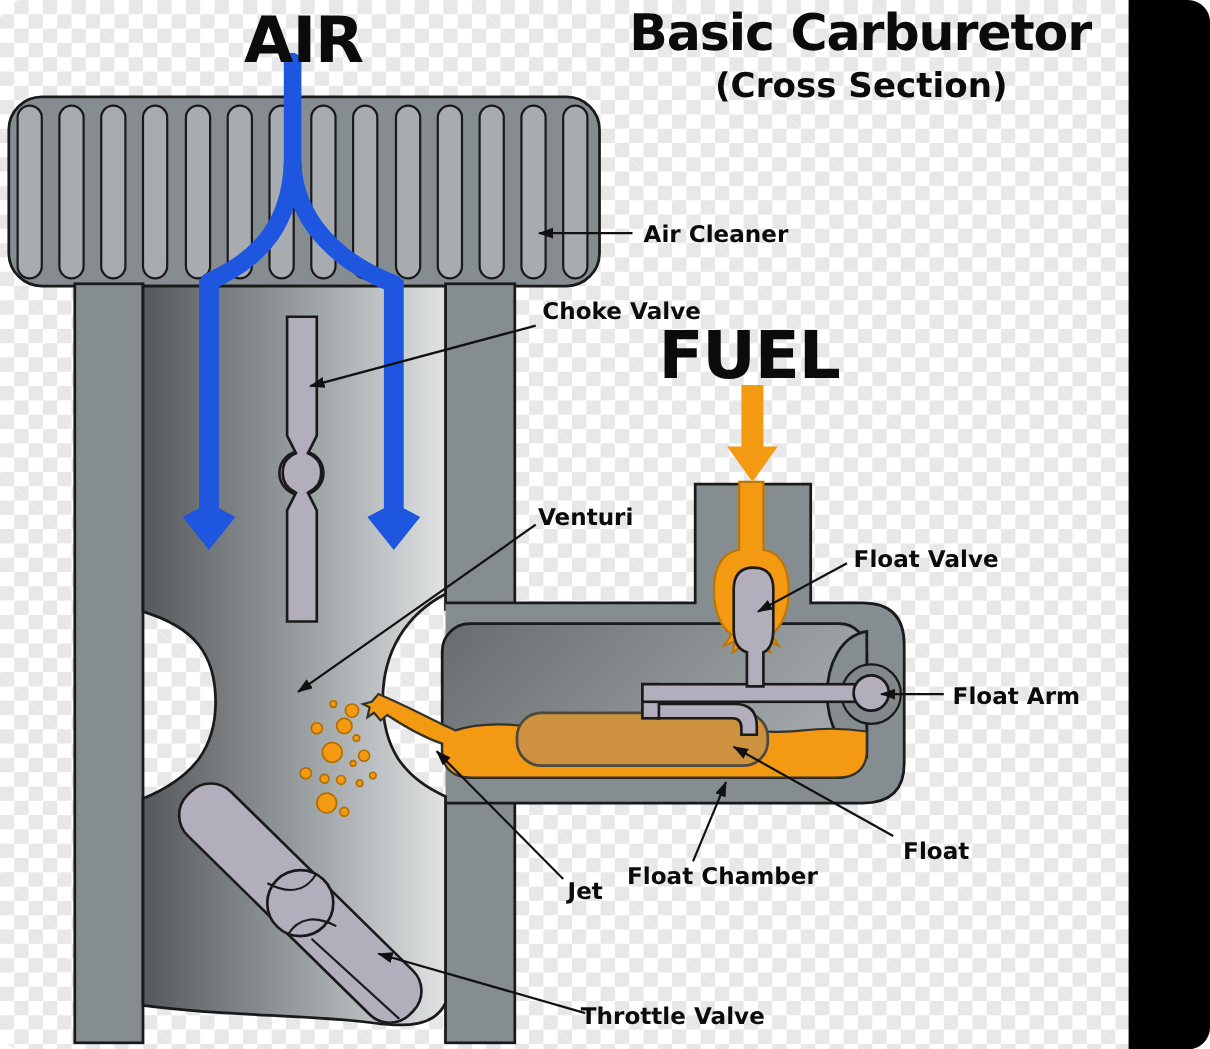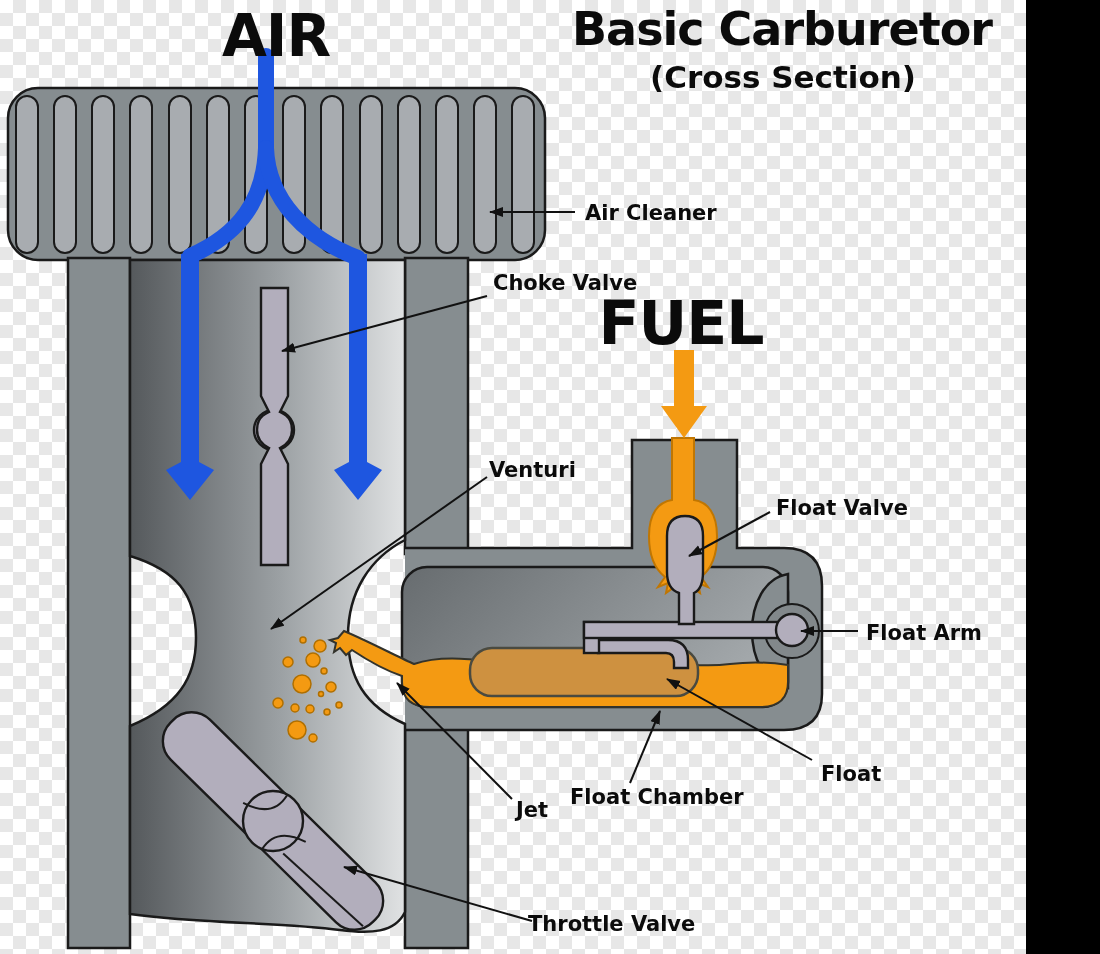--- a/index.html
+++ b/index.html
@@ -5,20 +5,21 @@
   html,body{margin:0;padding:0;}
   .stage{
     position:relative;width:1100px;height:954px;overflow:hidden;
     background-color:#fff;
     background-image:
       linear-gradient(45deg,#e7e7e7 25%,transparent 25%,transparent 75%,#e7e7e7 75%),
       linear-gradient(45deg,#e7e7e7 25%,transparent 25%,transparent 75%,#e7e7e7 75%);
     background-size:26px 26px;
     background-position:0 0,13px 13px;
     font-family:"DejaVu Sans","Liberation Sans",sans-serif;
+    border-radius:20px;
   }
   svg{position:absolute;left:0;top:0;}
   text{font-family:"DejaVu Sans","Liberation Sans",sans-serif;font-weight:bold;fill:#0b0b0b;}
   .t-title{font-size:46px;letter-spacing:-1px;}
   .t-sub{font-size:31px;}
   .t-air{font-size:58px;letter-spacing:-1px;}
   .t-fuel{font-size:60px;letter-spacing:-1px;}
   .t-label{font-size:21px;}
   .leader{stroke:#111;stroke-width:2;fill:none;}
   .wall{fill:#868D90;stroke:#1a1a1a;stroke-width:2.5;}

